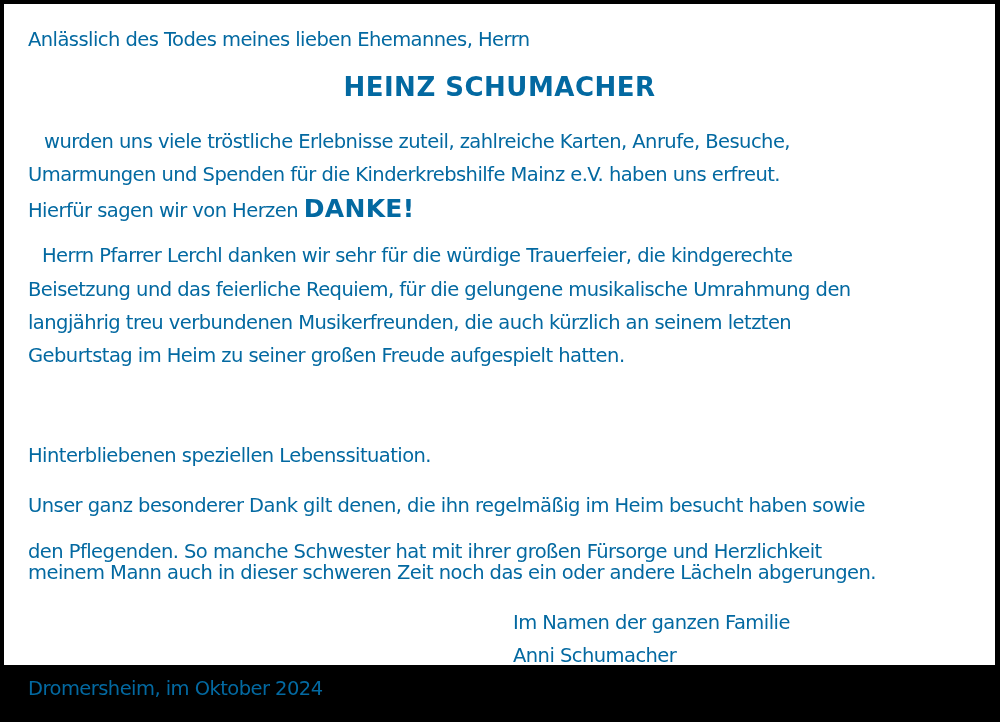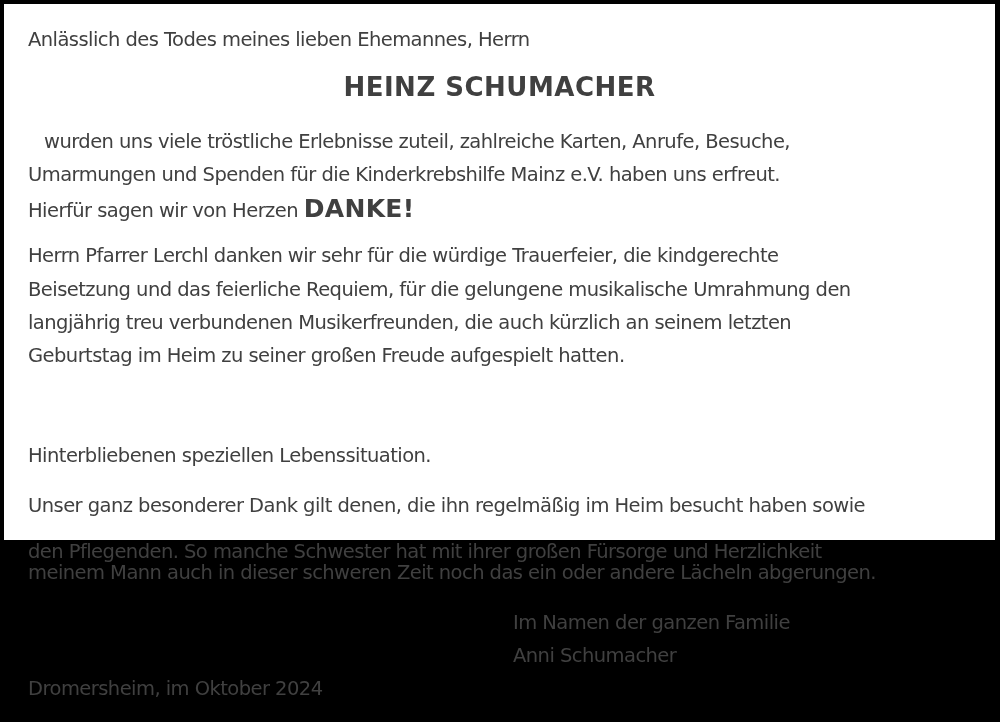--- a/index.html
+++ b/index.html
@@ -1,41 +1,41 @@
 <!DOCTYPE html>
 <html><head>
   <meta charset="utf-8">
   <style>
     html, body { margin: 0; padding: 0; background: #000; }
     body { width: 1000px; height: 722px; position: relative; overflow: hidden; }
     .frame {
-      position: absolute; left: 4px; top: 4px; width: 991px; height: 536px;
+      position: absolute; left: 4px; top: 4px; width: 991px; height: 661px;
       background: #ffffff;
       font-family: "DejaVu Sans", sans-serif;
-      color: #404040;
+      color: #0369a1;
     }
     .line { position: absolute; left: 24px; font-size: 19.5px; white-space: nowrap; letter-spacing: -0.55px; }
     .title { position: absolute; left: 0; width: 100%; top: 68px; text-align: center; font-weight: bold; font-size: 26px; letter-spacing: 0.5px; }
     .danke { font-weight: bold; font-size: 25px; letter-spacing: 0.3px; }
     .sig { position: absolute; left: 509px; font-size: 19.5px; white-space: nowrap; letter-spacing: -0.55px; }
   </style>
 </head>
 <body>
 
 <div class="frame">
   <div class="line" style="top:24px;">Anlässlich des Todes meines lieben Ehemannes, Herrn</div>
   <div class="title">HEINZ SCHUMACHER</div>
 
   <div class="line" style="top:126px;margin-left:16px;">wurden uns viele tröstliche Erlebnisse zuteil, zahlreiche Karten, Anrufe, Besuche,</div>
   <div class="line" style="top:159px;">Umarmungen und Spenden für die Kinderkrebshilfe Mainz e.V. haben uns erfreut.</div>
   <div class="line" style="top:190px;">
     <span>Hierfür sagen wir von Herzen </span><span class="danke">DANKE!</span>
   </div>
 
-  <div class="line" style="top:240px;">Herrn Pfarrer Lerchl danken wir sehr für die würdige Trauerfeier, die kindgerechte</div>
+  <div class="line" style="top:240px;margin-left:14px;">Herrn Pfarrer Lerchl danken wir sehr für die würdige Trauerfeier, die kindgerechte</div>
   <div class="line" style="top:307px;">langjährig treu verbundenen Musikerfreunden, die auch kürzlich an seinem letzten</div>
   <div class="line" style="top:274px;">Beisetzung und das feierliche Requiem, für die gelungene musikalische Umrahmung den</div>
   <div class="line" style="top:340px;">Geburtstag im Heim zu seiner großen Freude aufgespielt hatten.</div>
   <div class="line" style="top:440px;">Hinterbliebenen speziellen Lebenssituation.</div>
 
   <div class="line" style="top:490px;">Unser ganz besonderer Dank gilt denen, die ihn regelmäßig im Heim besucht haben sowie</div>
   <div class="line" style="top:536px;text-align:center;">den Pflegenden. So manche Schwester hat mit ihrer großen Fürsorge und Herzlichkeit</div>
   <div class="line" style="top:557px;">meinem Mann auch in dieser schweren Zeit noch das ein oder andere Lächeln abgerungen.</div>
 
   <div class="sig" style="top:640px;">Anni Schumacher</div>

